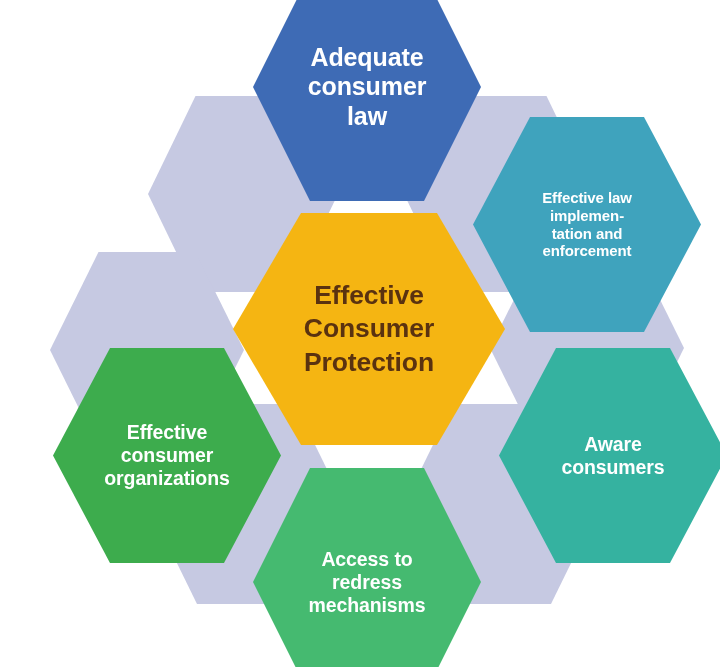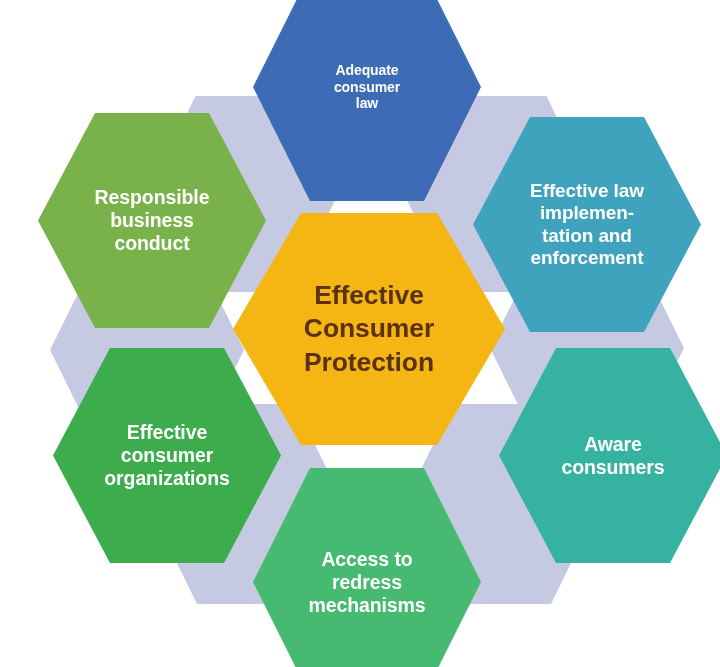--- a/index.html
+++ b/index.html
@@ -80,22 +80,22 @@
     left: 53px;   top: 348px;  width: 228px; height: 215px;
   }
   #hex-upper-left {
     left: 38px;   top: 113px;  width: 228px; height: 215px;
   }
 
   .petal .label {
     color: #ffffff;
     font-size: 19.5px;
   }
-  #hex-upper-right .label { font-size: 19px; }
-  #hex-top .label         { font-size: 14px; }
+  #hex-upper-right .label { font-size: 15px; }
+  #hex-top .label         { font-size: 25px; }
 
   
   #shadow-tr  { left: 404px; top: 96px;  width: 190px; height: 196px; }
   #shadow-r   { left: 490px; top: 250px; width: 194px; height: 196px; }
   #shadow-br  { left: 404px; top: 404px; width: 196px; height: 200px; }
   #shadow-bl  { left: 148px; top: 404px; width: 196px; height: 200px; }
   #shadow-l   { left: 50px;  top: 252px; width: 194px; height: 196px; }
   #shadow-tl  { left: 148px; top: 96px;  width: 190px; height: 196px; }
 </style>
 </head>
@@ -133,25 +133,20 @@
 redress
 mechanisms</div>
   </div>
 
   <div class="hex petal" id="hex-lower-left" style="background: rgb(61, 172, 77); color: rgb(255, 255, 255);">
     <div class="label">Effective
 consumer
 organizations</div>
   </div>
 
-  <div class="hex petal" id="hex-upper-left" style="background: rgb(121, 178, 75); color: rgb(255, 255, 255);">
-    <div class="label">Responsible
-business
-conduct</div>
-  </div>
 
   <div class="hex core" id="hex-center" style="background: rgb(245, 181, 18); color: rgb(90, 50, 16);">
     <div class="label">Effective
 Consumer
 Protection</div>
   </div>
 
 </div>
 
 </body></html>

